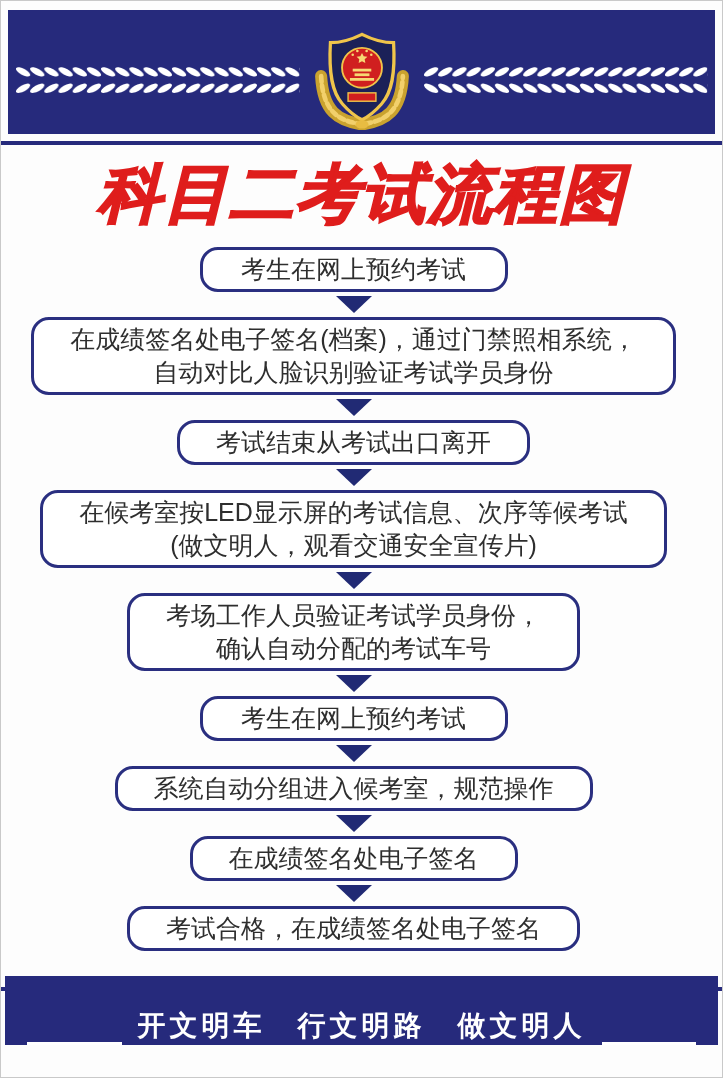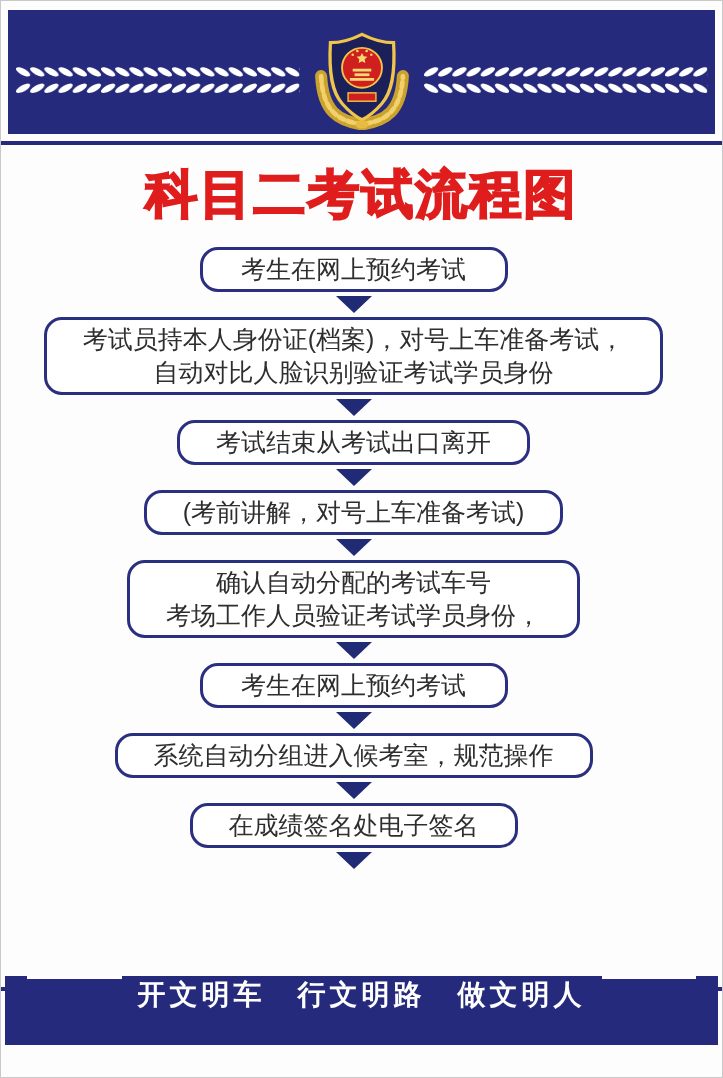--- a/index.html
+++ b/index.html
@@ -20,25 +20,26 @@
     padding:0 8px;box-sizing:border-box;
   }
   .chev{flex:1 1 auto;height:40px;min-width:0;transform:translateY(9px);}
   .chev.right{transform:translateY(9px) scaleX(-1);}
   .badge{flex:0 0 auto;width:116px;height:104px;margin:0 4px;transform:translateY(6px);}
   .header-rule{position:absolute;left:0;right:0;top:140px;height:4px;background:#262a7c;}
   
   .title{
     position:absolute;top:147px;left:0;right:0;margin:0;
     text-align:center;
-    font-size:52px;line-height:92px;font-weight:900;
+    font-size:64px;line-height:92px;font-weight:900;
     color:#df1d1c;
     -webkit-text-stroke:2px #df1d1c;
     letter-spacing:2px;
     white-space:nowrap;
+    font-style:italic;
   }
   
   .flow{
     position:absolute;top:246px;left:0;right:16px;
     display:flex;flex-direction:column;align-items:center;
   }
   .flow-box{
     border:3px solid #2a2f80;
     border-radius:18px;
     background:#ffffff;
@@ -54,21 +55,21 @@
     border-left:18px solid transparent;
     border-right:18px solid transparent;
     border-top:17px solid #212a74;
     margin:4px auto;
   }
   
   .footer-rule{position:absolute;left:0;right:0;top:986px;height:4px;background:#262a7c;}
   .footer-band{
     position:absolute;left:4px;right:4px;top:975px;height:69px;
     background:#262a7c;
-    display:flex;align-items:flex-start;
+    display:flex;align-items:flex-end;
   }
   .fline{flex:1 1 auto;height:3px;background:#ffffff;}
   .fline.left{margin:0 16px 0 22px;}
   .fline.right{margin:0 22px 0 16px;}
   .slogan{
     flex:0 0 auto;
     color:#ffffff;
     font-size:28px;font-weight:bold;
     letter-spacing:4px;
     white-space:nowrap;
@@ -130,49 +131,53 @@
   <div class="header-rule"></div>
 
   <h1 class="title">科目二考试流程图</h1>
 
   <div class="flow" id="flow">
       <div class="flow-box">
         <div class="flow-line">考生在网上预约考试</div>
       </div>
       <div class="flow-arrow"></div>
       <div class="flow-box">
-        <div class="flow-line">考试员持本人身份证(档案)，对号上车准备考试，</div>
+        <div class="flow-line">在成绩签名处电子签名(档案)，通过门禁照相系统，</div>
         <div class="flow-line">自动对比人脸识别验证考试学员身份</div>
       </div>
       <div class="flow-arrow"></div>
       <div class="flow-box">
         <div class="flow-line">考试结束从考试出口离开</div>
       </div>
       <div class="flow-arrow"></div>
       <div class="flow-box">
-        <div class="flow-line">(考前讲解，对号上车准备考试)</div>
+        <div class="flow-line">在候考室按LED显示屏的考试信息、次序等候考试</div>
+        <div class="flow-line">(做文明人，观看交通安全宣传片)</div>
       </div>
       <div class="flow-arrow"></div>
       <div class="flow-box">
+        <div class="flow-line">考场工作人员验证考试学员身份，</div>
         <div class="flow-line">确认自动分配的考试车号</div>
-        <div class="flow-line">考场工作人员验证考试学员身份，</div>
       </div>
       <div class="flow-arrow"></div>
       <div class="flow-box">
         <div class="flow-line">考生在网上预约考试</div>
       </div>
       <div class="flow-arrow"></div>
       <div class="flow-box">
         <div class="flow-line">系统自动分组进入候考室，规范操作</div>
       </div>
       <div class="flow-arrow"></div>
       <div class="flow-box">
         <div class="flow-line">在成绩签名处电子签名</div>
       </div>
       <div class="flow-arrow"></div>
+      <div class="flow-box">
+        <div class="flow-line">考试合格，在成绩签名处电子签名</div>
+      </div>
     </div>
 
   <div class="footer-rule"></div>
   <div class="footer-band">
     <div class="fline left"></div>
     <div class="slogan">开文明车　行文明路　做文明人</div>
     <div class="fline right"></div>
   </div>
 
 </div>

